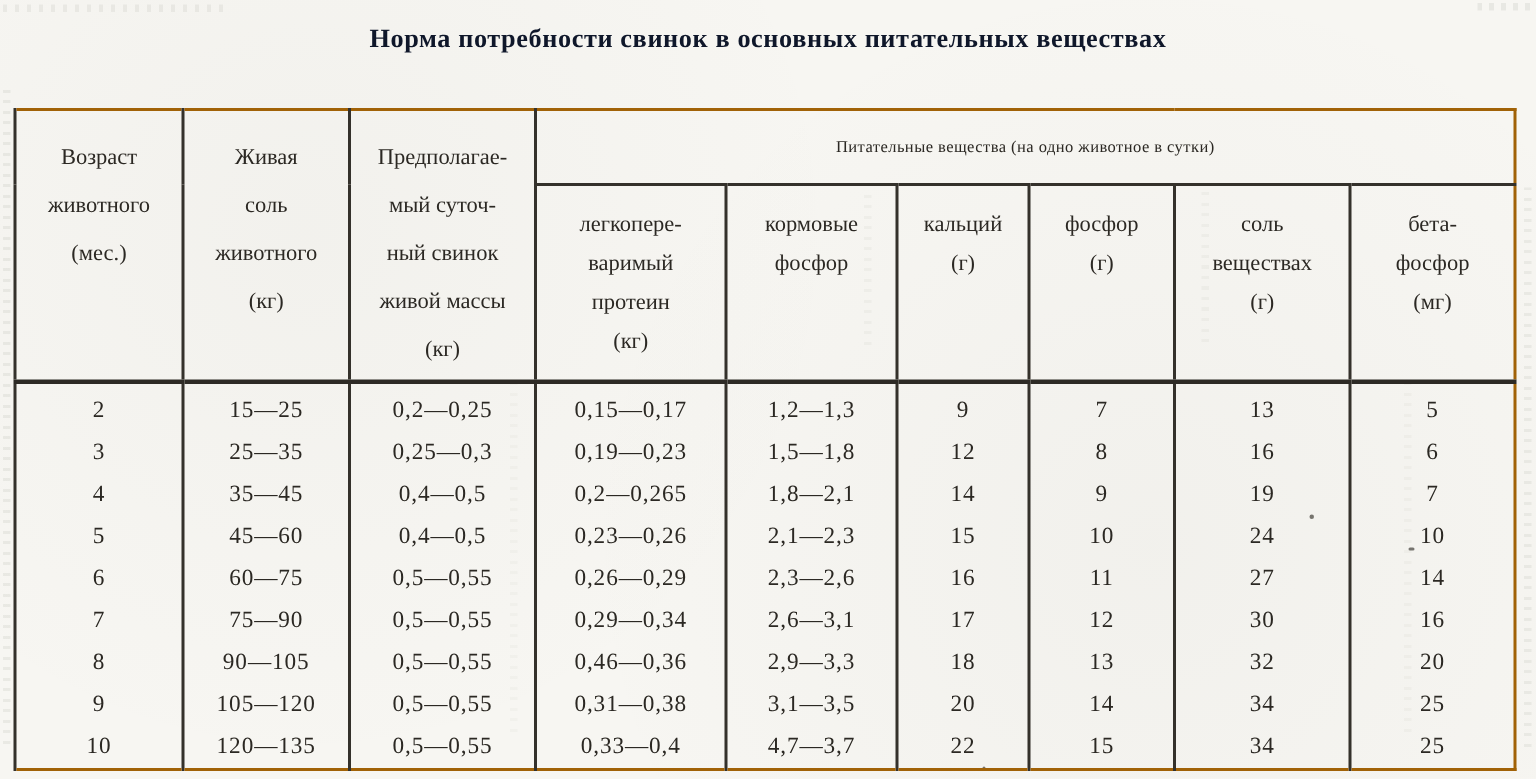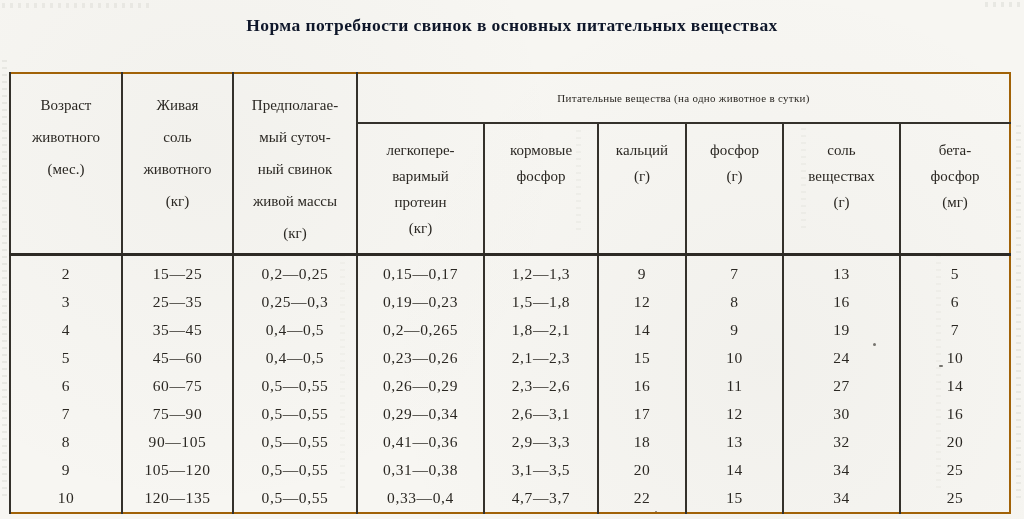--- a/index.html
+++ b/index.html
@@ -239,21 +239,21 @@
           <td>2,6—3,1</td>
           <td>17</td>
           <td>12</td>
           <td>30</td>
           <td>16</td>
         </tr>
         <tr>
           <td>8</td>
           <td>90—105</td>
           <td>0,5—0,55</td>
-          <td>0,41—0,36</td>
+          <td>0,46—0,36</td>
           <td>2,9—3,3</td>
           <td>18</td>
           <td>13</td>
           <td>32</td>
           <td>20</td>
         </tr>
         <tr>
           <td>9</td>
           <td>105—120</td>
           <td>0,5—0,55</td>

